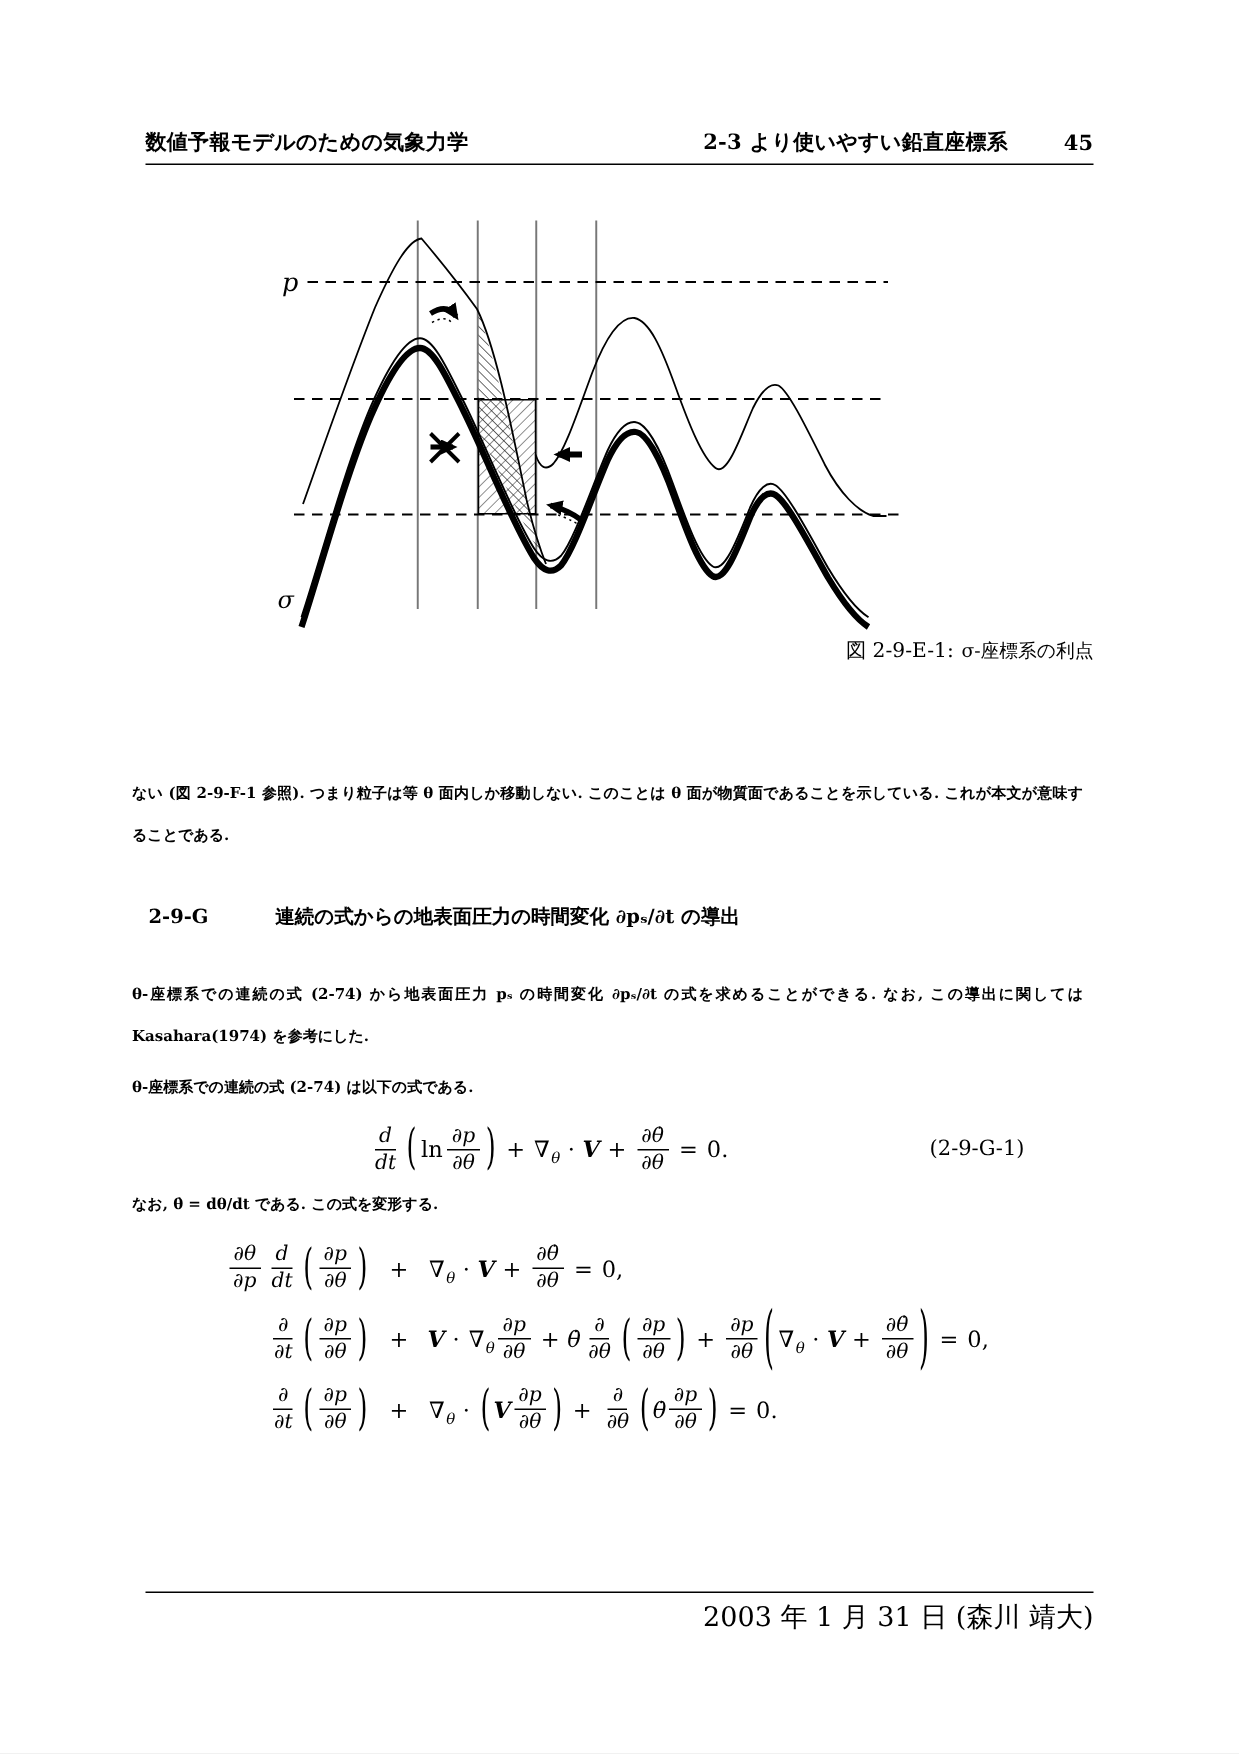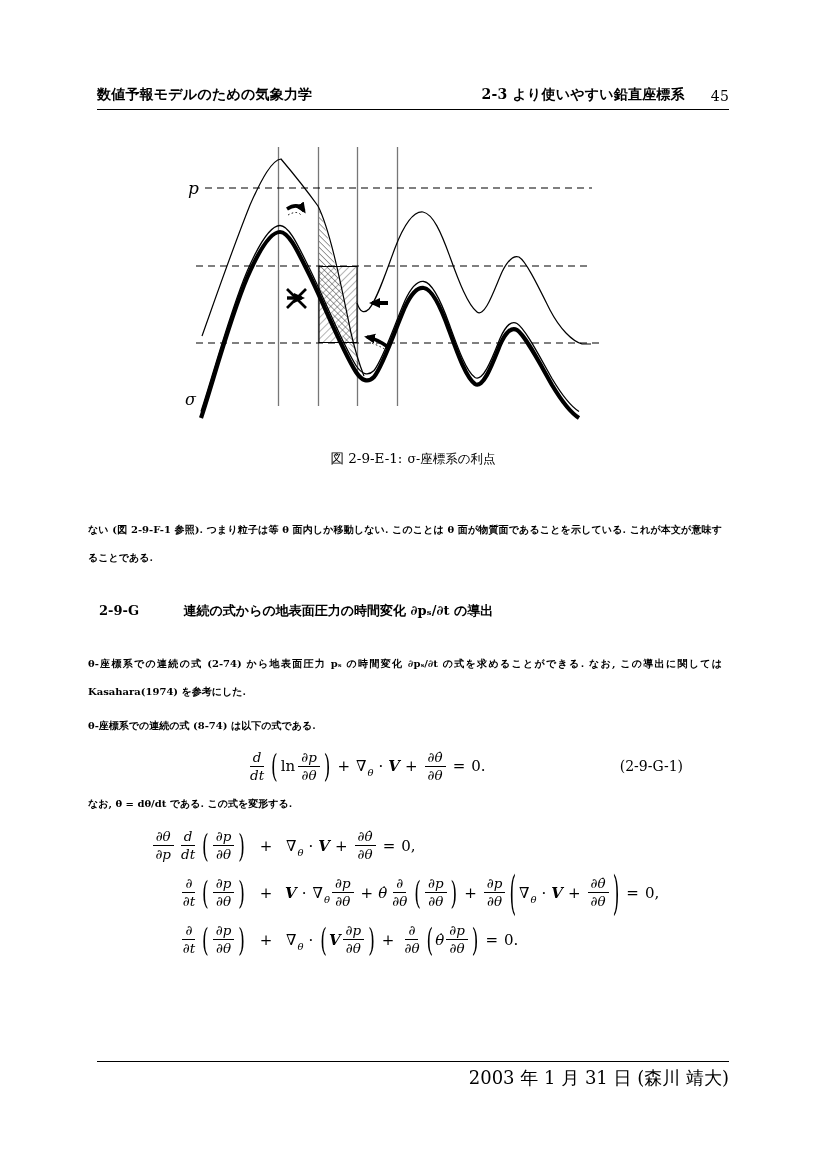--- a/index.html
+++ b/index.html
@@ -2,25 +2,25 @@
 <html lang="ja"><head>
 <meta charset="utf-8">
 <style>
   html,body{margin:0;padding:0;background:#e8e8e8;}
   .page{position:relative;width:826px;height:1169px;background:#ffffff;margin:0 auto;
         font-family:"DejaVu Serif","Liberation Serif",serif;color:#000;overflow:hidden;}
   
   .hdr{position:absolute;left:97px;top:86px;width:632px;display:flex;align-items:flex-end;
        font-weight:bold;font-size:14px;letter-spacing:0.2px;}
   .hdr .spacer{flex:1;}
-  .hdr .pnum{margin-left:26px;font-weight:normal;}
+  .hdr .pnum{margin-left:37px;font-weight:bold;}
   .rule{position:absolute;left:97px;width:632px;border-top:1.4px solid #000;height:0;}
   
   .figwrap{position:absolute;left:140px;top:140px;width:520px;height:295px;}
-  .figcap{position:absolute;left:97px;top:448px;width:632px;text-align:center;}
+  .figcap{position:absolute;left:97px;top:423px;width:632px;text-align:right;}
   .figcap .cp{font-size:13.5px;}
   .figcap .ct{font-size:12.5px;}
   
   .para{position:absolute;left:88px;width:634px;font-size:10px;line-height:28px;text-align:justify;font-weight:bold;}
   .sechead{position:absolute;left:99px;top:602px;width:630px;font-weight:bold;font-size:13px;}
   .sechead .num{display:inline-block;width:80px;}
   
   .math{display:inline-flex;align-items:center;font-size:15px;}
   .mi,.mb{font-style:italic;}
   .mb{font-weight:bold;}
@@ -144,21 +144,21 @@
 
   <div class="para" style="top:516px;">ない (図 2-9-F-1 参照). つまり粒子は等 θ 面内しか移動しない. このことは θ 面が物質面であることを示している. これが本文が意味することである.</div>
 
   <div class="sechead">
     <span class="num">2-9-G</span>
     <span>連続の式からの地表面圧力の時間変化 ∂pₛ/∂t の導出</span>
   </div>
 
   <div class="para" style="top:650px;">θ-座標系での連続の式 (2-74) から地表面圧力 pₛ の時間変化 ∂pₛ/∂t の式を求めることができる. なお, この導出に関しては Kasahara(1974) を参考にした.</div>
 
-  <div class="para" style="top:712px;">θ-座標系での連続の式 (8-74) は以下の式である.</div>
+  <div class="para" style="top:712px;">θ-座標系での連続の式 (2-74) は以下の式である.</div>
 
   <div class="eqnumwrap">
     <span class="math">
         <span class="mfrac">
           <span class="mn">d</span>
           <span class="md">dt</span>
         </span>
         <span class="bp">(</span>
         <span class="mr">ln</span>
         <span class="mfrac">

